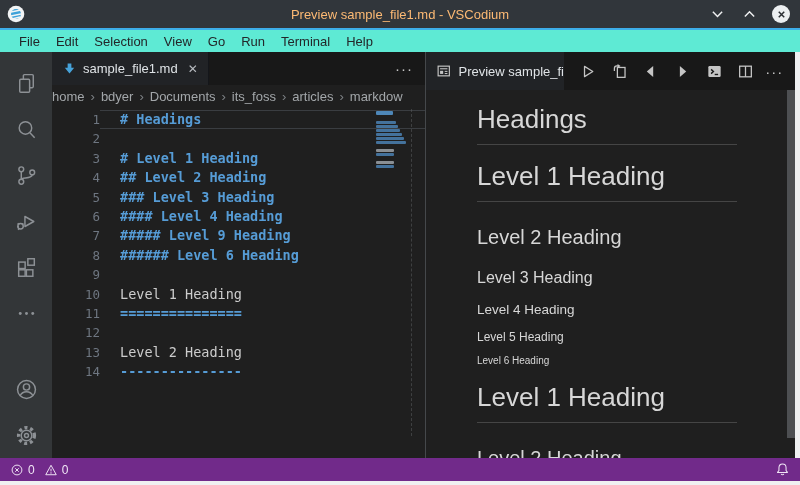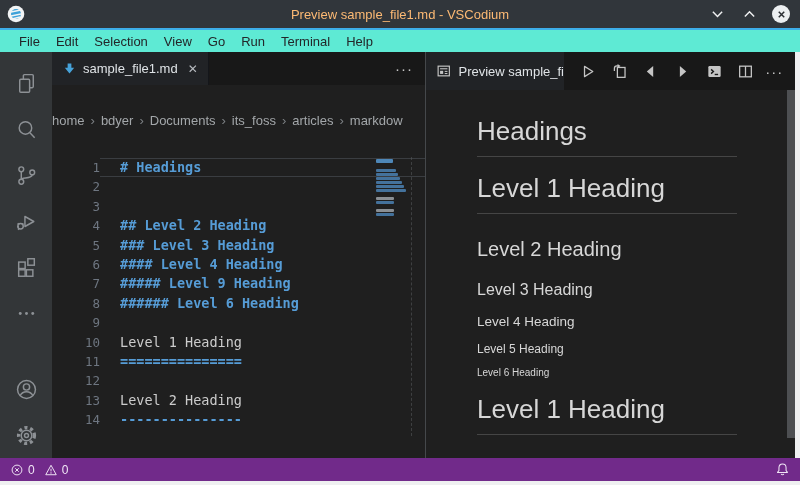--- a/index.html
+++ b/index.html
@@ -23,21 +23,21 @@
   
   .main { flex:0 0 406px; height:406px; display:flex; background:#1f1f1f; }
 
   .activitybar { width:52px; background:#333638; display:flex; flex-direction:column; align-items:center; padding-top:8px; }
   .ab-item { width:48px; height:46px; display:flex; align-items:center; justify-content:center; opacity:.85; }
   .ab-item svg { width:25px; height:25px; }
   .ab-spacer { flex:1; }
   .ab-stroke { fill:none; stroke:#9da1a6; stroke-width:1.4; }
 
   
-  .editor-group { width:373px; display:flex; flex-direction:column; background:#1f1f1f;gap:24px; }
+  .editor-group { width:373px; display:flex; flex-direction:column; background:#1f1f1f; }
   .tabbar { height:33px; background:#181818; display:flex; align-items:stretch; flex:0 0 33px; }
   .tab { background:#212326; display:flex; align-items:center; gap:6px; padding:0 10px; border-right:1px solid #14161a; }
   .tab-label { font-size:13px; color:#dfe3e6; }
   .tab-close { font-size:12px; color:#b8bcc0; padding-left:4px; }
   .tab-actions { margin-left:auto; color:#c5c5c5; font-size:15px; display:flex; align-items:center; padding:0 12px; letter-spacing:1px; }
 
   .breadcrumb { height:22px; display:flex; align-items:center; font-size:13px; color:#a3a7aa;
                 gap:6px; flex:0 0 22px; white-space:nowrap; overflow:hidden; }
   .crumb-sep { color:#7c8084; font-size:13px; }
 
@@ -61,21 +61,21 @@
   .preview-tab { width:138px; background:#212326; display:flex; align-items:center; gap:7px; padding:0 0 0 10px; overflow:hidden; }
   .preview-tab-label { font-size:13px; color:#dfe3e6; white-space:nowrap; }
   .preview-actions { flex:1; display:flex; align-items:center; justify-content:space-around; padding:0 8px; }
   .pa-btn { width:24px; height:24px; display:flex; align-items:center; justify-content:center; }
   .pa-btn svg { width:17px; height:17px; }
   .pa-more { color:#c5c5c5; font-size:15px; letter-spacing:1px; }
   .pv-stroke { fill:none; stroke:#c5c5c5; stroke-width:1.2; }
 
   .preview-content { flex:1; padding:6px 58px 0 51px; overflow:hidden; color:#d7d7d7; }
   .pv-h1 { font-size:26px; font-weight:400; margin-top:16px; padding-bottom:9px; border-bottom:1px solid #454545; }
-  .pv-h1.first { margin-top:20px; }
+  .pv-h1.first { margin-top:8px; }
   .pv-h2 { font-size:20px; font-weight:400; margin-top:24px; }
   .pv-h3 { font-size:16px; font-weight:400; margin-top:20px; }
   .pv-h4 { font-size:13.5px; font-weight:400; margin-top:15px; }
   .pv-h5 { font-size:12px; font-weight:400; margin-top:13px; }
   .pv-h6 { font-size:10px; font-weight:400; margin-top:11px; }
   .preview-scrollbar { position:absolute; top:38px; right:0; width:8px; height:348px; background:#4d4f52; }
 
   .right-edge { width:5px; background:#eff0f1; }
 
   
@@ -225,20 +225,21 @@
         <div class="row current">
             <span class="ln">1</span>
             <span class="code md-blue"># Headings</span>
           </div>
         <div class="row">
             <span class="ln">2</span>
             <span class="code"></span>
           </div>
         <div class="row">
             <span class="ln">3</span>
+            <span class="code md-blue"># Level 1 Heading</span>
           </div>
         <div class="row">
             <span class="ln">4</span>
             <span class="code md-blue">## Level 2 Heading</span>
           </div>
         <div class="row">
             <span class="ln">5</span>
             <span class="code md-blue">### Level 3 Heading</span>
           </div>
         <div class="row">

